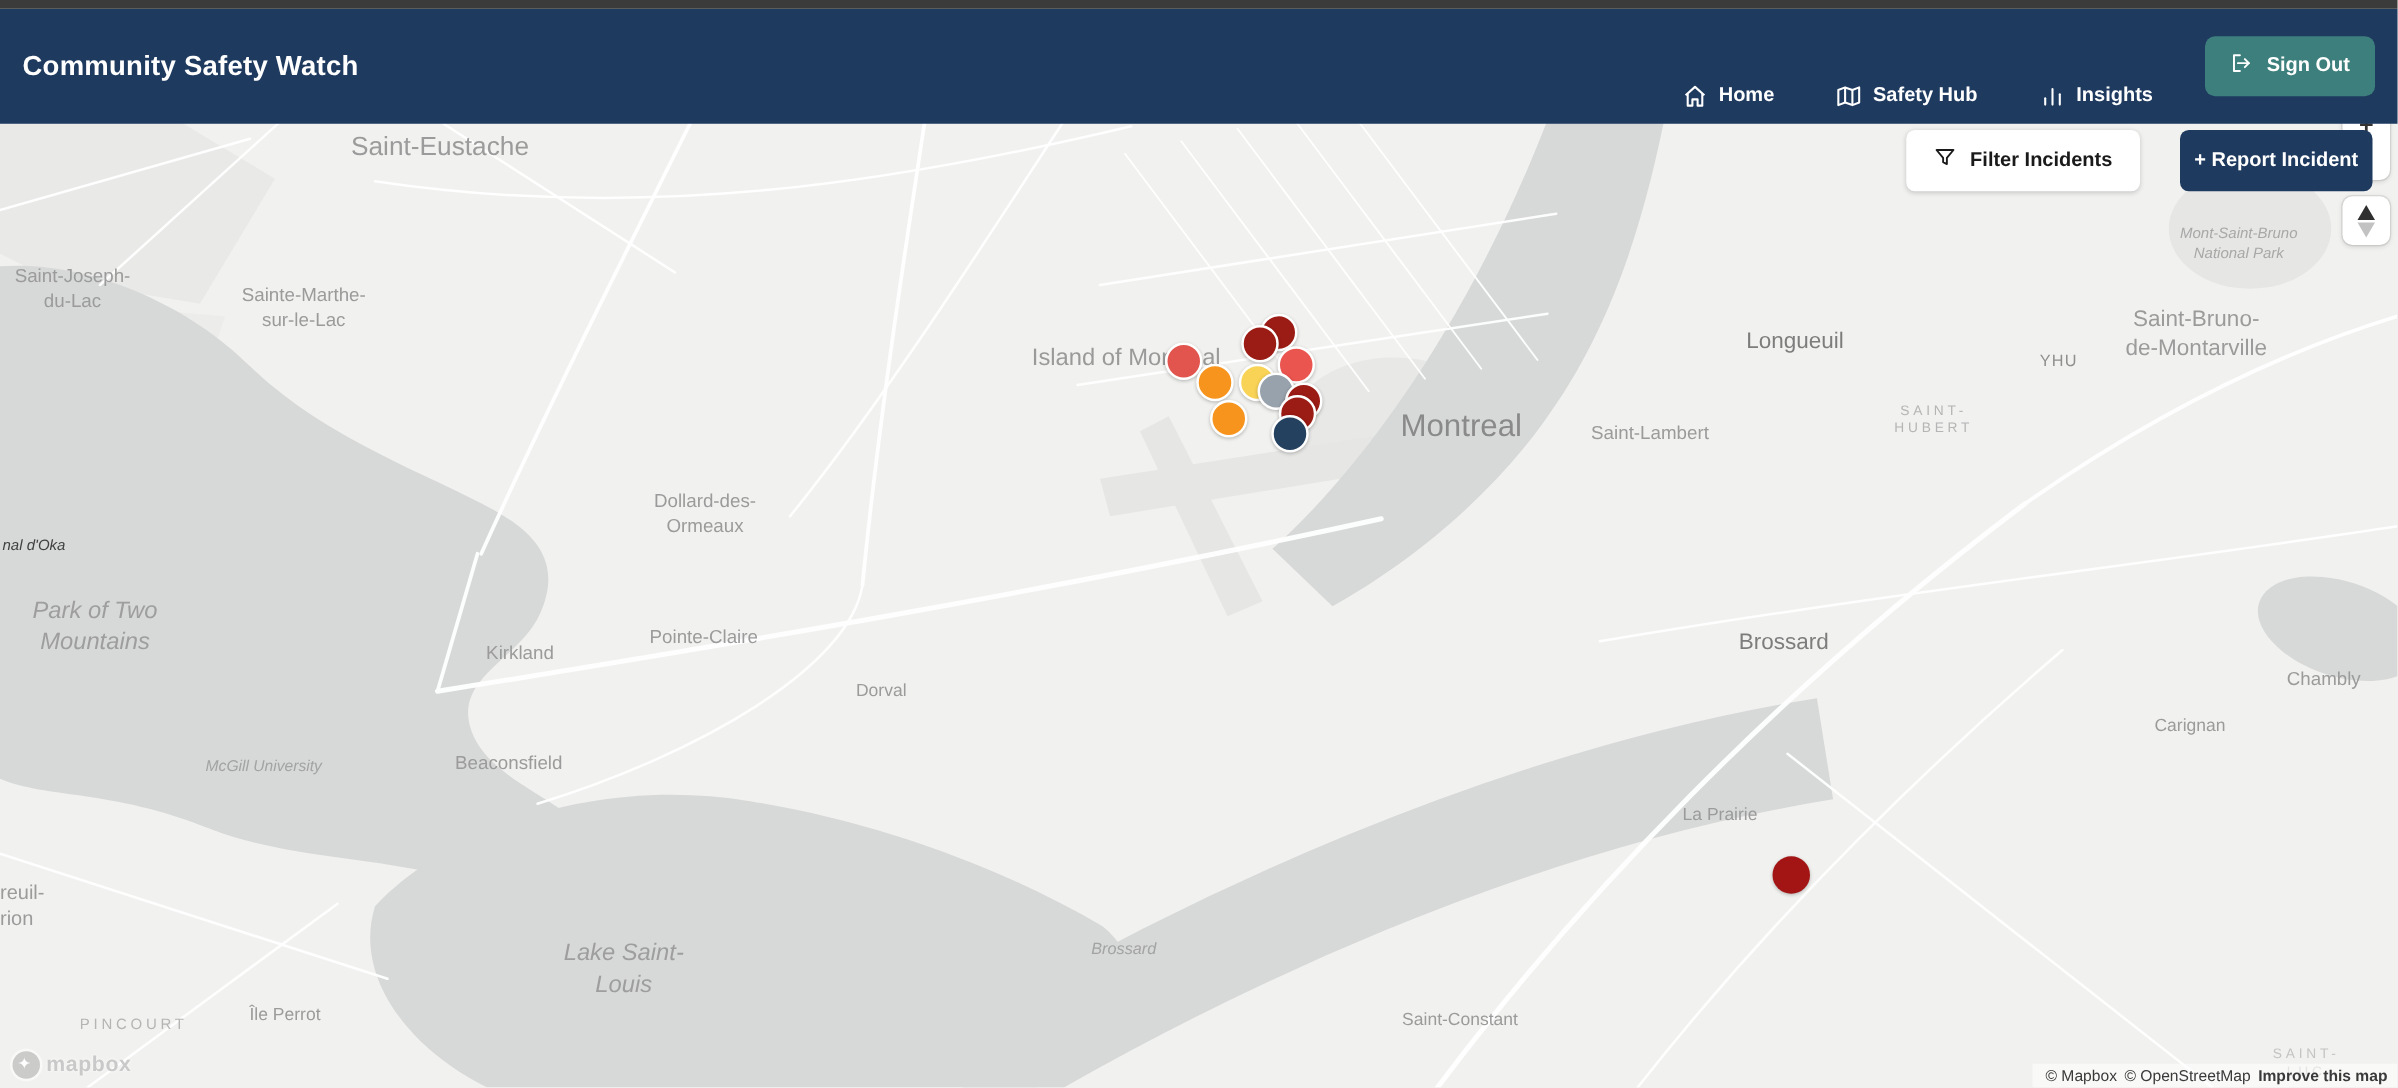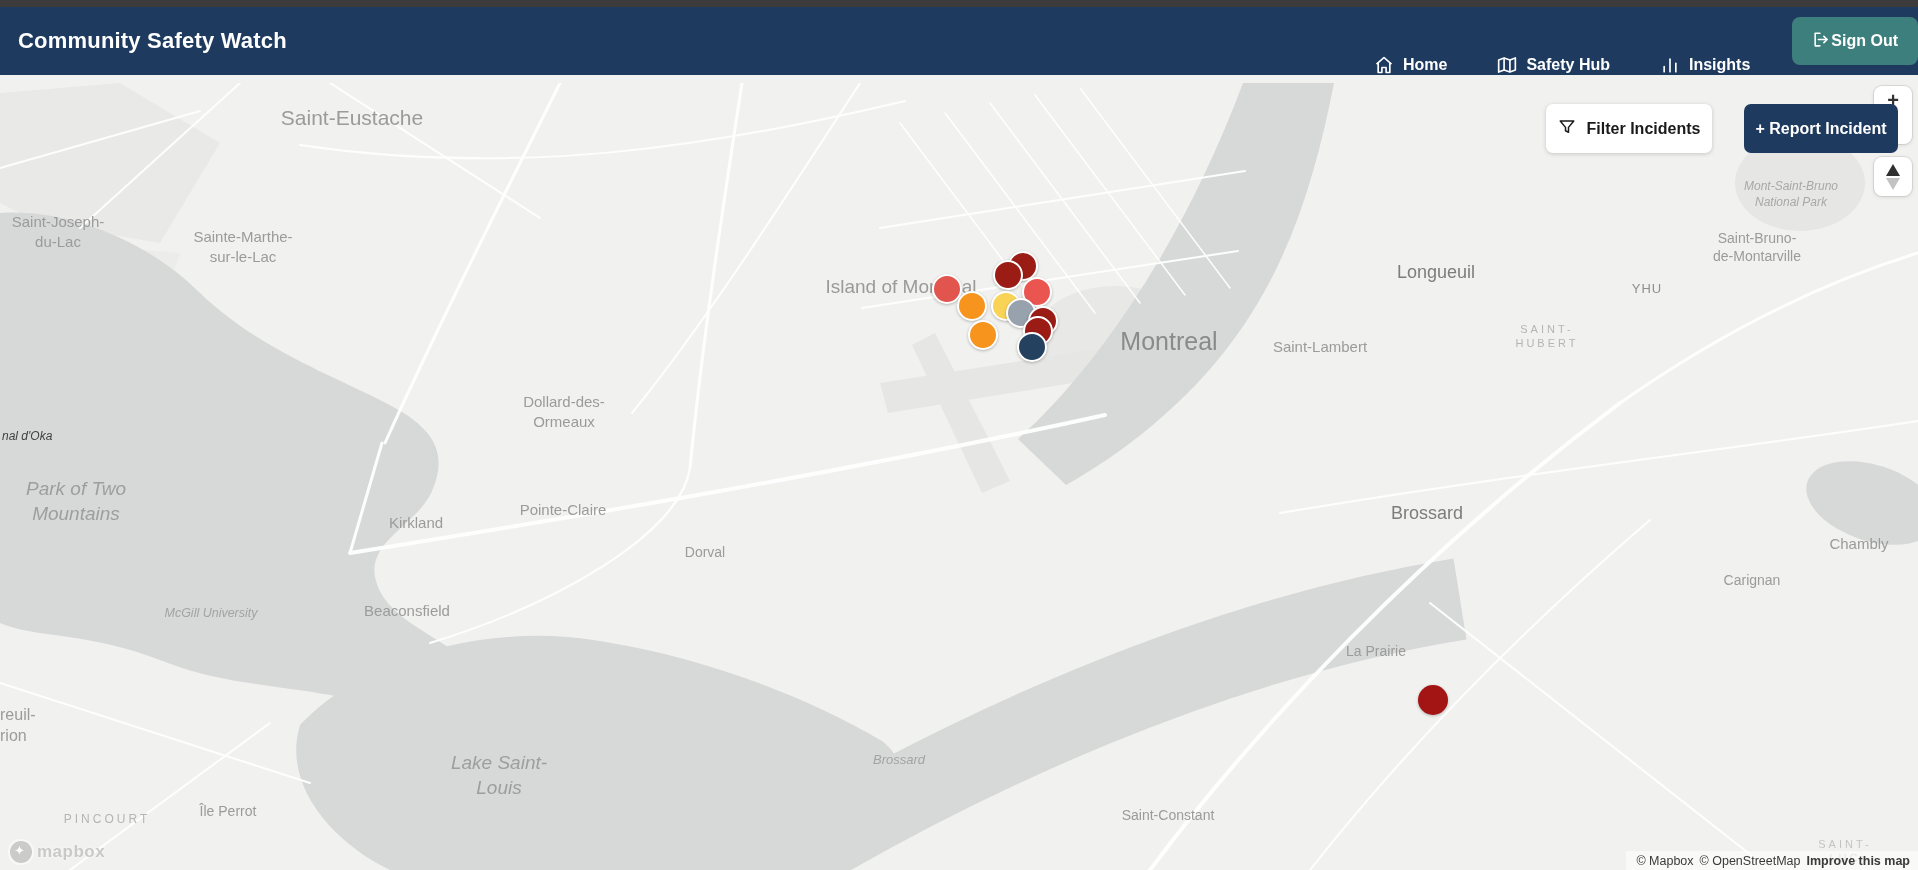--- a/index.html
+++ b/index.html
@@ -2,46 +2,46 @@
 <html><head>
 <meta charset="utf-8">
 <style>
   html,body{margin:0;padding:0;width:1918px;height:870px;overflow:hidden;
     font-family:"Liberation Sans",sans-serif;background:#f1f1ef;}
 
   
   .top-strip{position:absolute;left:0;top:0;width:1918px;height:7px;background:#3b3b3b;z-index:50;}
 
   
-  .header{position:absolute;left:0;top:7px;width:1918px;height:68px;background:#1e3a5f;
+  .header{position:absolute;left:0;top:7px;width:1918px;height:92px;background:#1e3a5f;
     display:flex;align-items:center;z-index:40;}
   .app-title{color:#ffffff;font-size:22px;font-weight:bold;margin-left:18px;letter-spacing:.2px;}
   .nav{margin-left:auto;display:flex;align-items:center;gap:50px;margin-top:48px;}
   .nav-item{display:flex;align-items:center;gap:9px;color:#ffffff;font-size:16px;font-weight:600;cursor:pointer;}
   .nav-item svg{display:block;}
-  .signout-btn{margin-left:42px;height:48px;padding:0 20px;border-radius:8px;
-    background:#3d7f7c;color:#ffffff;font-size:16px;font-weight:600;display:flex;align-items:center;
+  .signout-btn{margin-left:42px;margin-right:18px;height:48px;padding:0 20px;border-radius:8px;
+    background:#3d7f7c;color:#ffffff;font-size:16px;font-weight:600;display:flex;align-items:center;gap:10px;
     border:none;cursor:pointer;font-family:"Liberation Sans",sans-serif;}
 
   
   .map{position:absolute;left:0;top:83px;width:1918px;height:787px;background:#f1f1ef;overflow:hidden;cursor:grab;}
   .map svg.base{position:absolute;left:0;top:0;}
   .layer{position:absolute;left:0;top:0;width:100%;height:100%;pointer-events:none;}
   .map-label{position:absolute;transform:translate(-50%,-50%);color:#9b9b9b;white-space:pre-line;
     text-align:center;line-height:1.3;pointer-events:none;}
   .map-label.italic{font-style:italic;}
   .map-label.left{transform:translateY(-50%);text-align:left;}
   .incident-marker{position:absolute;border-radius:50%;transform:translate(-50%,-50%);
     box-shadow:0 1px 3px rgba(0,0,0,.25);pointer-events:auto;cursor:pointer;}
 
   
   .map-btn{position:absolute;top:21px;height:49px;border-radius:7px;display:flex;align-items:center;
     gap:11px;font-size:16px;font-weight:600;cursor:pointer;border:none;z-index:6;
     font-family:"Liberation Sans",sans-serif;}
-  .filter-btn{right:206px;width:166px;justify-content:center;background:#ffffff;color:#1a1a1a;
+  .filter-btn{right:206px;width:187px;justify-content:center;background:#ffffff;color:#1a1a1a;
     box-shadow:0 1px 4px rgba(0,0,0,.18);}
   .report-btn{right:20px;width:154px;justify-content:center;background:#1e3a5f;color:#ffffff;}
 
   
   .ctl{position:absolute;right:6px;width:38px;background:#ffffff;border-radius:8px;z-index:5;
     box-shadow:0 0 0 1px rgba(0,0,0,.08),0 1px 4px rgba(0,0,0,.12);overflow:hidden;}
   .ctl-zoom{top:3px;height:58px;}
   .ctl-zoom button{display:block;width:38px;height:29px;border:none;background:transparent;
     font-size:20px;font-weight:bold;color:#333;cursor:pointer;font-family:"Liberation Sans",sans-serif;}
   .ctl-compass{top:74px;height:39px;display:flex;flex-direction:column;align-items:center;
@@ -167,21 +167,21 @@
 sur-le-Lac</div>
       <div class="map-label" style="left: 901px; top: 204px; font-size: 19px; color: rgb(154, 154, 154);">Island of Montreal</div>
       <div class="map-label" style="left: 1169px; top: 258px; font-size: 25px; color: rgb(138, 138, 138);">Montreal</div>
       <div class="map-label" style="left: 1436px; top: 190px; font-size: 18px; color: rgb(125, 125, 125);">Longueuil</div>
       <div class="map-label" style="left: 1647px; top: 206px; font-size: 13px; color: rgb(143, 143, 143); letter-spacing: 1px;">YHU</div>
       <div class="map-label" style="left: 1547px; top: 253px; font-size: 11px; color: rgb(181, 181, 181); letter-spacing: 3px;">SAINT-
 HUBERT</div>
       <div class="map-label" style="left: 1320px; top: 264px; font-size: 15px;">Saint-Lambert</div>
       <div class="map-label italic" style="left: 1791px; top: 112px; font-size: 12px; color: rgb(168, 168, 168);">Mont-Saint-Bruno
 National Park</div>
-      <div class="map-label" style="left: 1757px; top: 164px; font-size: 14px;">Saint-Bruno-
+      <div class="map-label" style="left: 1757px; top: 184px; font-size: 18px;">Saint-Bruno-
 de-Montarville</div>
       <div class="map-label" style="left: 564px; top: 328px; font-size: 15px;">Dollard-des-
 Ormeaux</div>
       <div class="map-label" style="left: 416px; top: 440px; font-size: 15px;">Kirkland</div>
       <div class="map-label" style="left: 563px; top: 427px; font-size: 15px;">Pointe-Claire</div>
       <div class="map-label" style="left: 705px; top: 469px; font-size: 14px;">Dorval</div>
       <div class="map-label" style="left: 407px; top: 528px; font-size: 15px;">Beaconsfield</div>
       <div class="map-label italic" style="left: 211px; top: 530px; font-size: 12.5px; color: rgb(163, 163, 163);">McGill University</div>
       <div class="map-label italic" style="left: 76px; top: 419px; font-size: 19px; color: rgb(158, 158, 158);">Park of Two
 Mountains</div>

